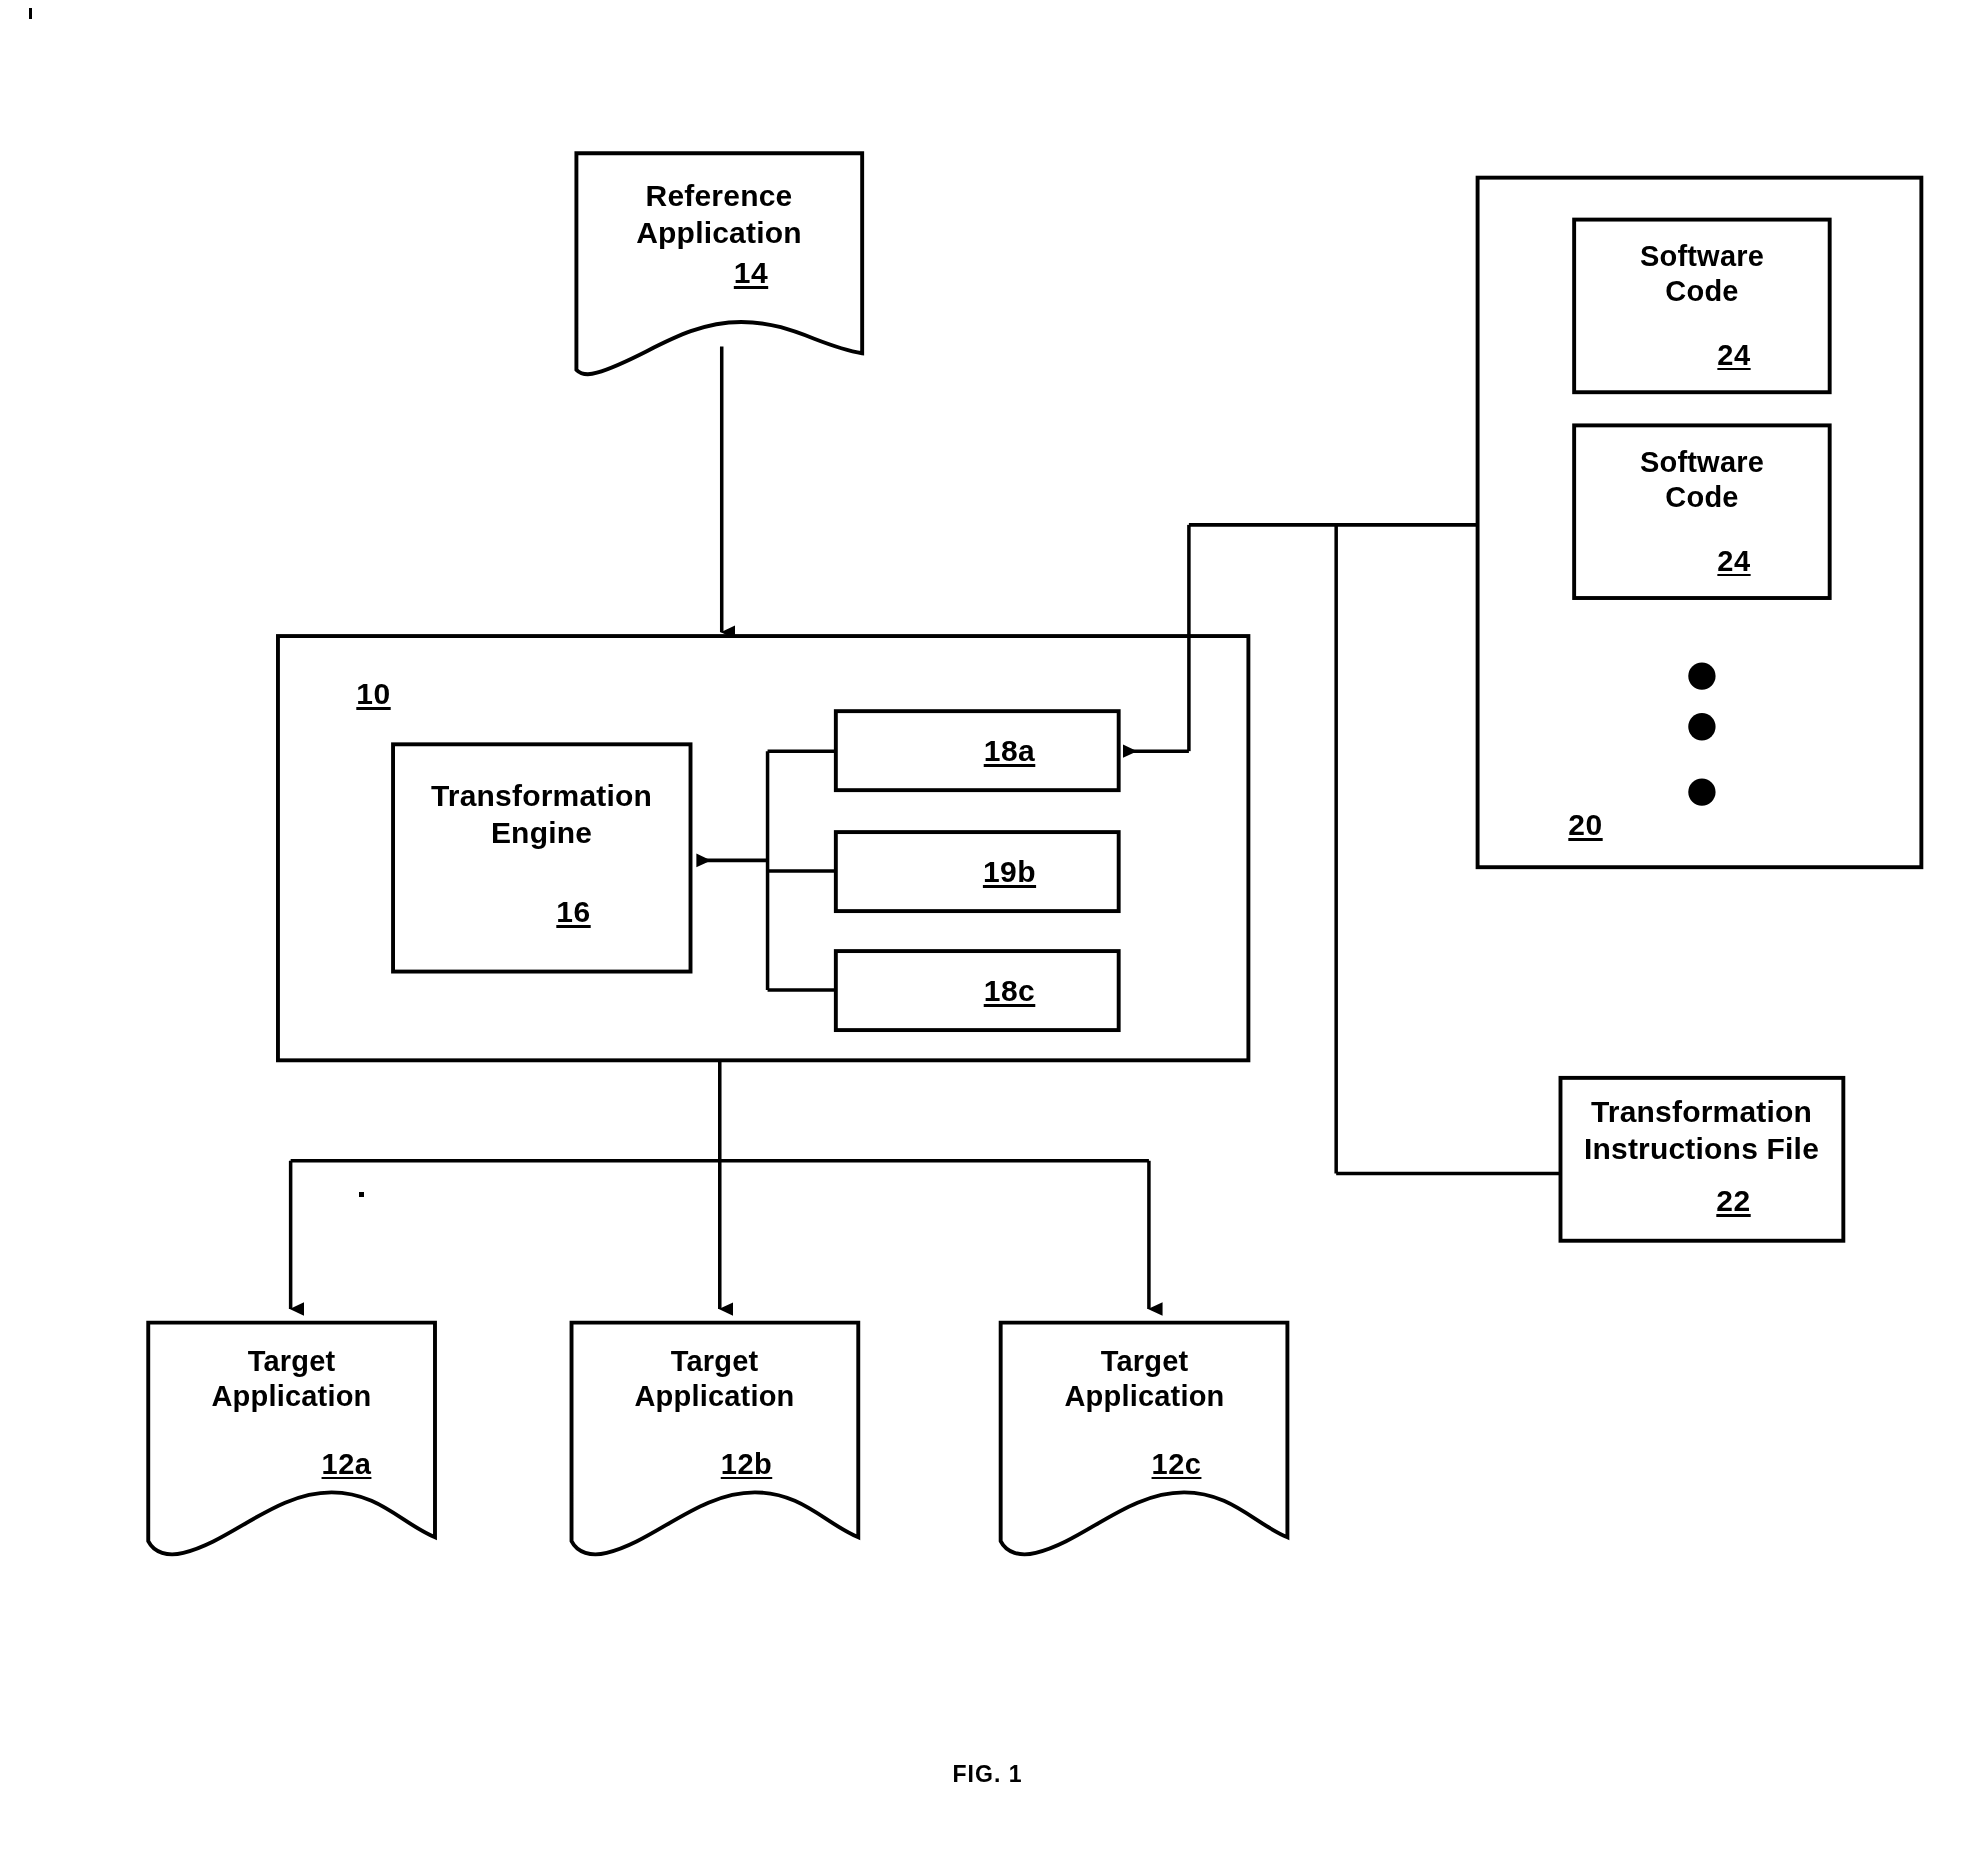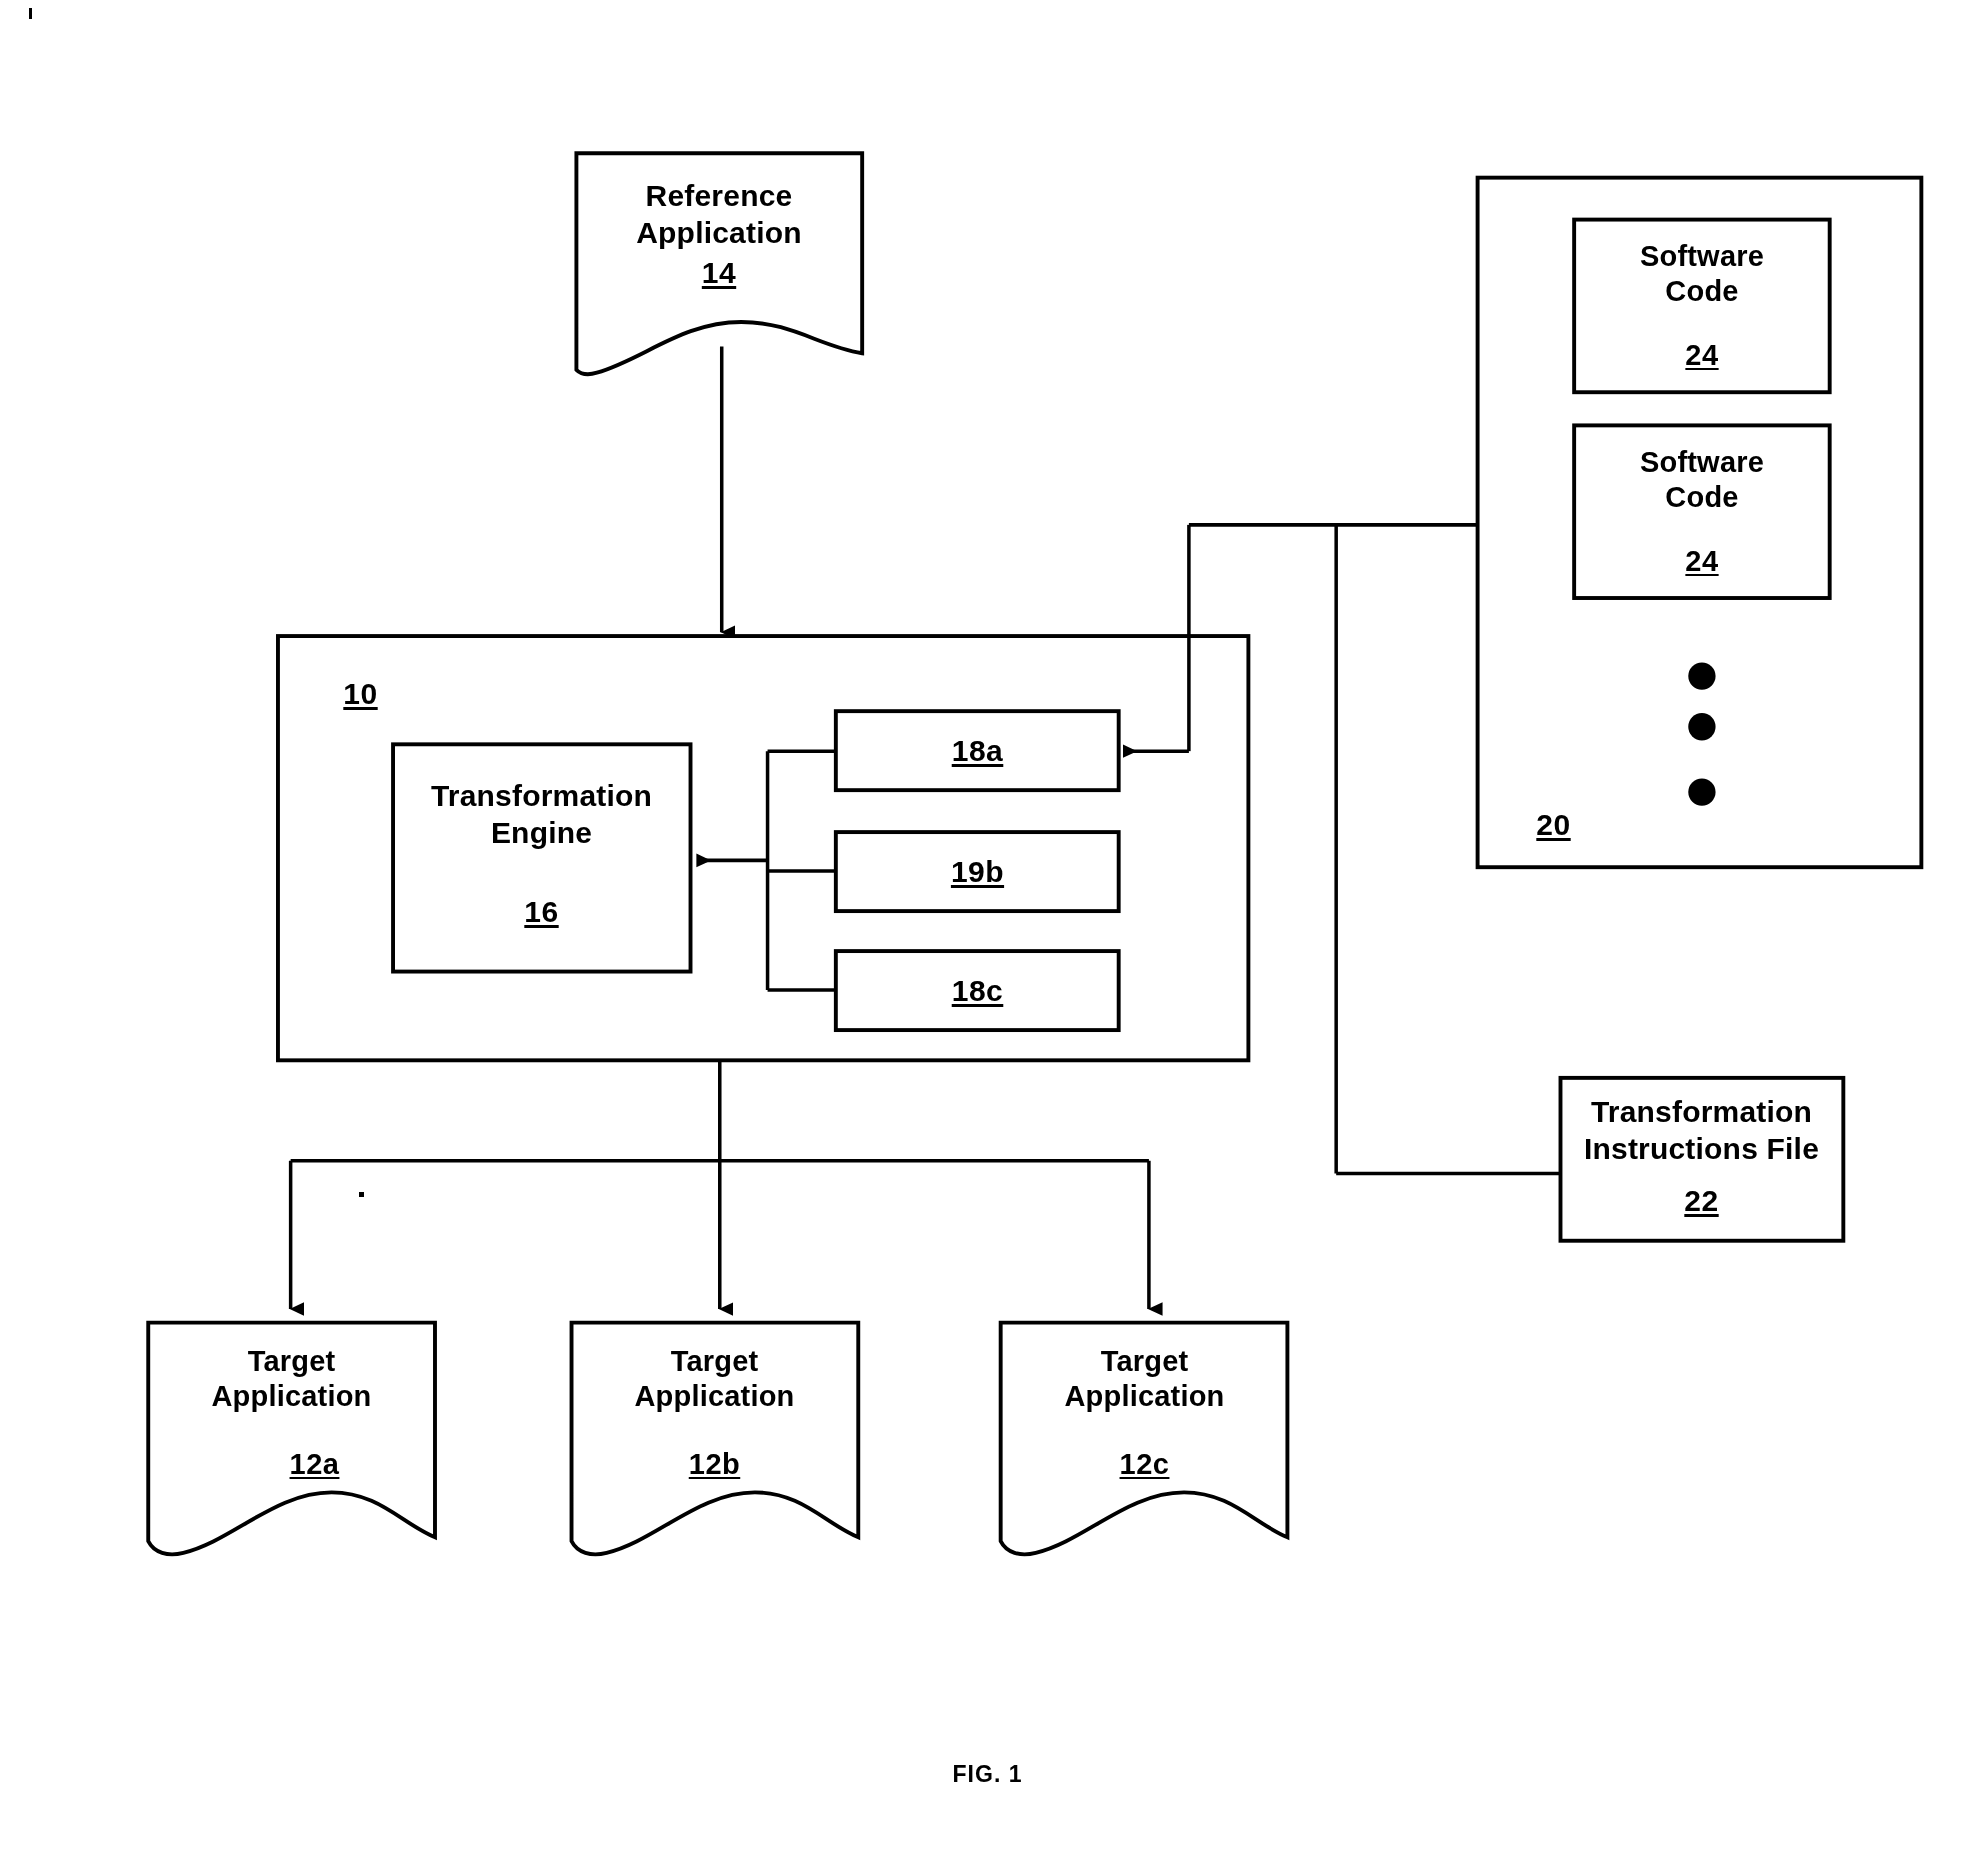--- a/index.html
+++ b/index.html
@@ -35,20 +35,21 @@
   }
   .ref-num {
     position: absolute;
     text-align: center;
     font-family: "Liberation Sans", sans-serif;
     font-weight: bold;
     color: #000000;
     text-decoration: underline;
     text-underline-offset: 2.9px;
     letter-spacing: 0.5px;
+    padding-left: 32px;
   }
   .fig-caption {
     position: absolute;
     text-align: center;
     font-family: "Liberation Sans", sans-serif;
     font-weight: bold;
     color: #000000;
     letter-spacing: 1px;
   }
   .t30 { font-size: 29px; }
@@ -172,21 +173,21 @@
 
     </g>
   </svg>
 
   <div class="node-text t31" style="left:576px; top:178px; width:286px;">
     <div>Reference</div>
     <div>Application</div>
   </div>
   <div class="ref-num t31" style="left:576px; top:256px; width:286px;">14</div>
 
-  <div class="ref-num t31" style="left:331px; top:677px; width:59px;">10</div>
+  <div class="ref-num t31" style="left:312px; top:677px; width:59px;">10</div>
 
   <div class="node-text t31" style="left:393px; top:778px; width:297px;">
     <div>Transformation</div>
     <div>Engine</div>
   </div>
   <div class="ref-num t31" style="left:393px; top:895px; width:297px;">16</div>
 
   <div class="ref-num t31" style="left:836px; top:734px; width:283px;">18a</div>
   <div class="ref-num t31" style="left:836px; top:855px; width:283px;">19b</div>
   <div class="ref-num t31" style="left:836px; top:974px; width:283px;">18c</div>

